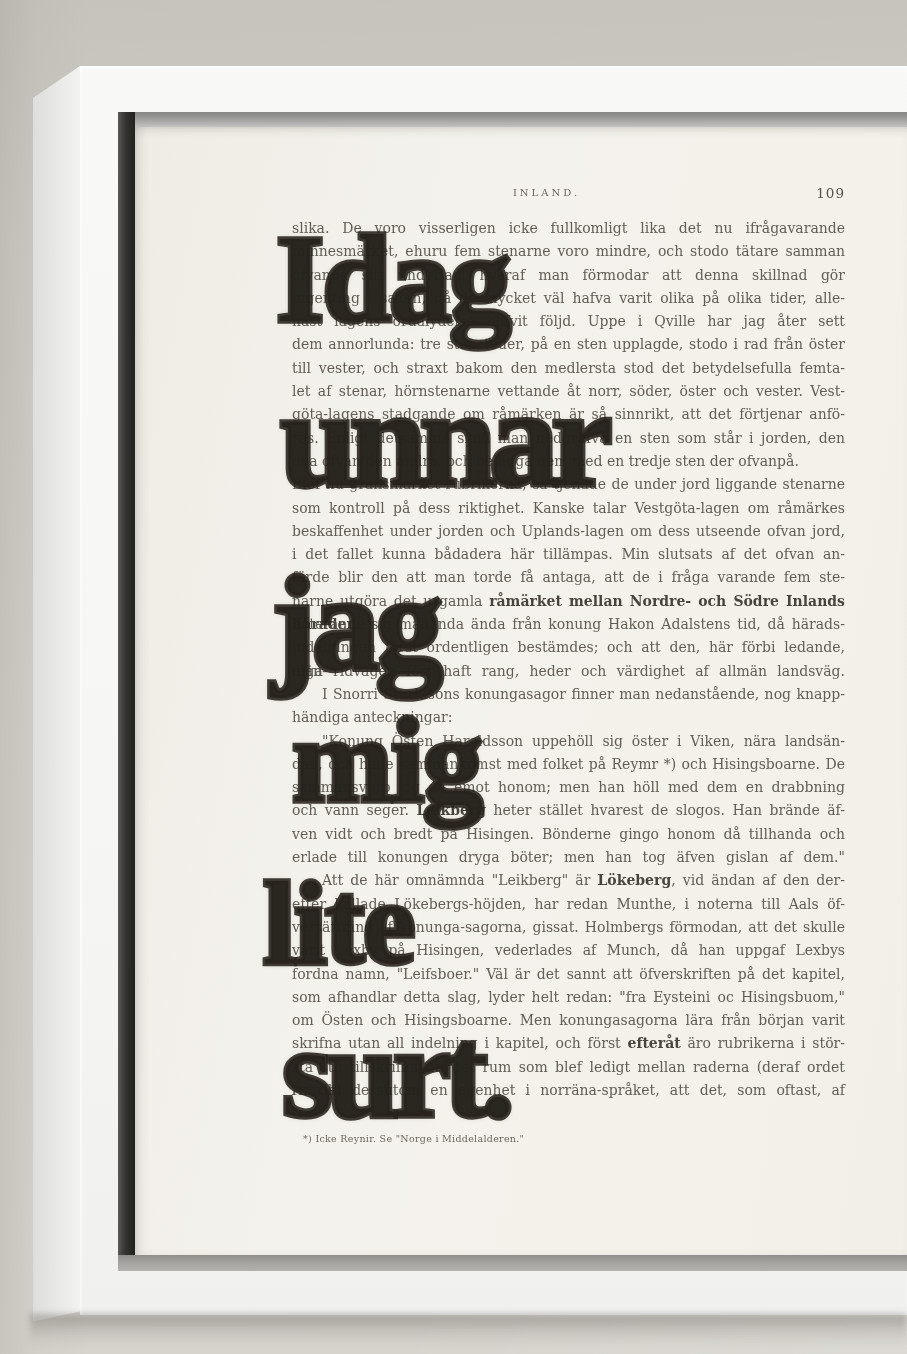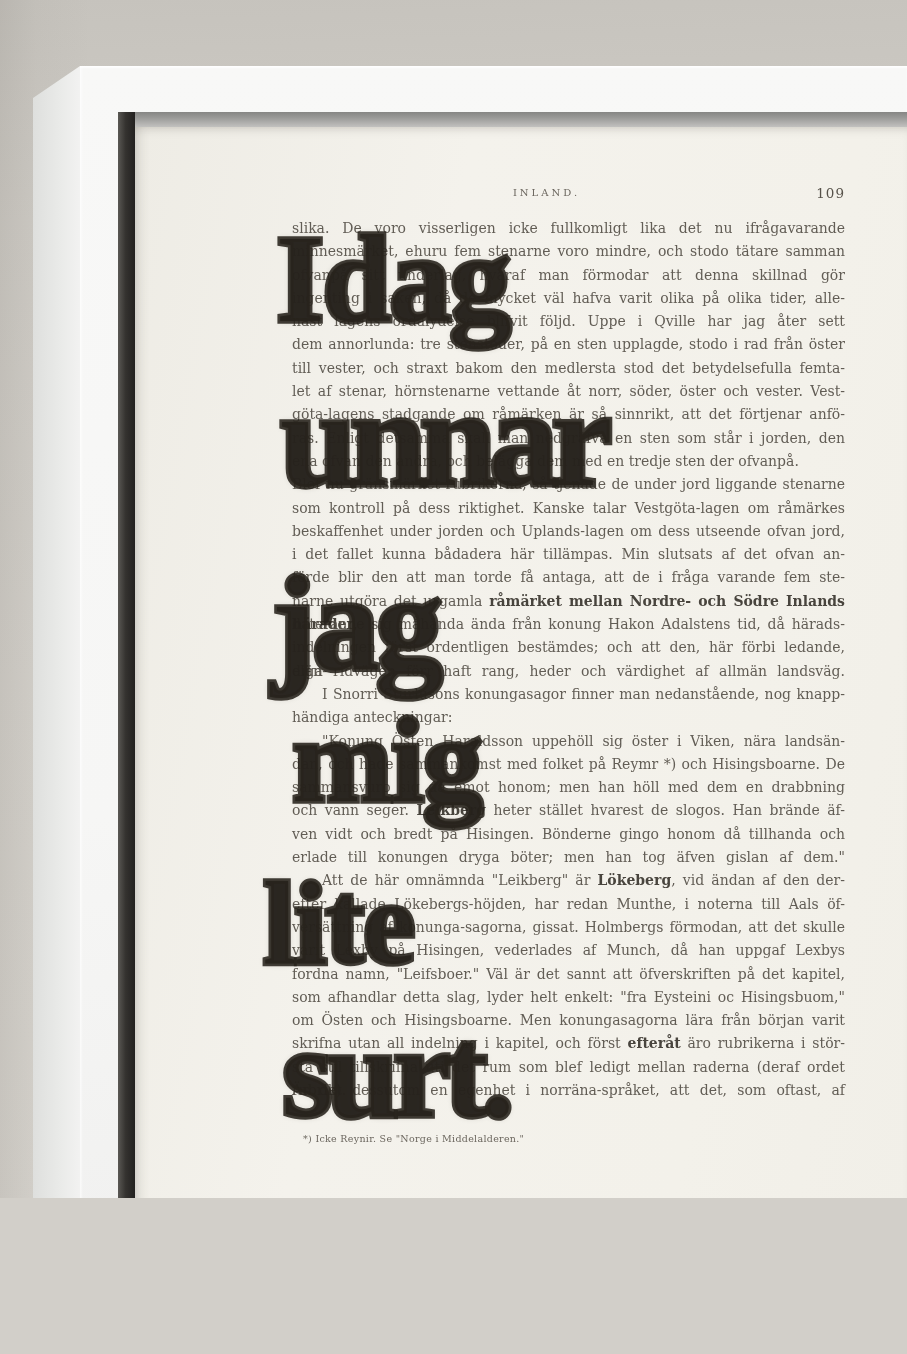--- a/index.html
+++ b/index.html
@@ -1,21 +1,21 @@
 <!DOCTYPE html>
 <html><head>
 <meta charset="utf-8">
 <style>
   html,body{margin:0;padding:0;}
   body{
     width:907px;height:1354px;overflow:hidden;
     font-family:"DejaVu Serif", serif;
     background:#d2cfc9;
   }
-  .scene{position:relative;width:907px;height:1198px;overflow:hidden;}
+  .scene{position:relative;width:907px;height:1354px;overflow:hidden;}
 
   
   .wall{
     position:absolute;inset:0;
     background:linear-gradient(178deg,#c6c3bd 0%,#cecbc5 18%,#d4d1cb 55%,#d7d4ce 100%);
   }
   .wall-shade{
     position:absolute;inset:0;
     background:
       linear-gradient(90deg,rgba(120,115,108,0.16) 0%,rgba(120,115,108,0.05) 4%,rgba(120,115,108,0) 10%),
@@ -142,21 +142,21 @@
           <div class="bodyline"><span>dan, och hade sammankomst med folket på Reymr *) och Hisingsboarne.  De</span></div>
           <div class="bodyline"><span>sammansvuro sig då emot honom; men han höll med dem en drabbning</span></div>
           <div class="bodyline"><span>och vann seger.  </span><span class="b">Leikberg</span><span> heter stället hvarest de slogos.  Han brände äf-</span></div>
           <div class="bodyline"><span>ven vidt och bredt på Hisingen.  Bönderne gingo honom då tillhanda och</span></div>
           <div class="bodyline"><span>erlade till konungen dryga böter; men han tog äfven gislan af dem."</span></div>
           <div class="bodyline indent"><span>Att de här omnämnda "Leikberg" är </span><span class="b">Lökeberg</span><span>, vid ändan af den der-</span></div>
           <div class="bodyline"><span>efter kallade Lökebergs-höjden, har redan Munthe, i noterna till Aals öf-</span></div>
           <div class="bodyline"><span>versättning af konunga-sagorna, gissat.  Holmbergs förmodan, att det skulle</span></div>
           <div class="bodyline"><span>varit Lexby på Hisingen, vederlades af Munch, då han uppgaf Lexbys</span></div>
           <div class="bodyline"><span>fordna namn, "Leifsboer."  Väl är det sannt att öfverskriften på det kapitel,</span></div>
-          <div class="bodyline"><span>som afhandlar detta slag, lyder helt enkelt: "fra Eysteini oc Hisingsbuom,"</span></div>
+          <div class="bodyline"><span>som afhandlar detta slag, lyder helt redan: "fra Eysteini oc Hisingsbuom,"</span></div>
           <div class="bodyline"><span>om Östen och Hisingsboarne.  Men konungasagorna lära från början varit</span></div>
           <div class="bodyline"><span>skrifna utan all indelning i kapitel, och först </span><span class="b">efteråt</span><span> äro rubrikerna i stör-</span></div>
           <div class="bodyline"><span>sta stil tillskrifna uti det rum som blef ledigt mellan raderna (deraf ordet rubrik).</span></div>
           <div class="bodyline"><span>Är det dessutom en egenhet i norräna-språket, att det, som oftast, af</span></div>
         </div>
       <div class="page-footnote">*) Icke Reynir.  Se "Norge i Middelalderen."</div>
     </div>
   </div>
 
   <div class="frame-shadow"></div>

